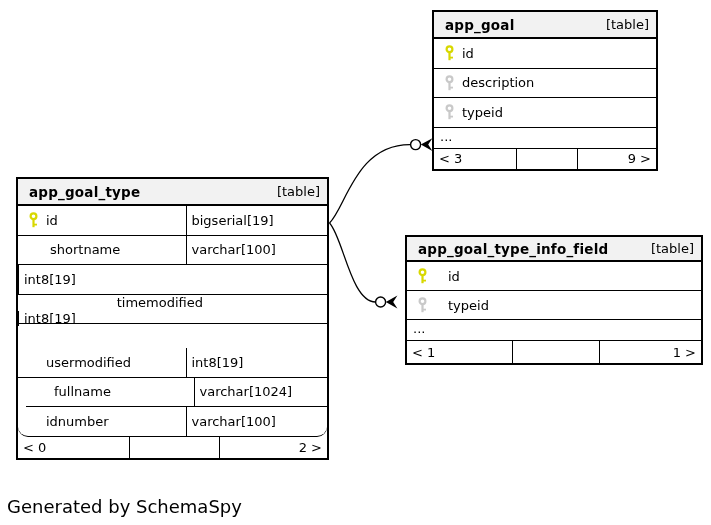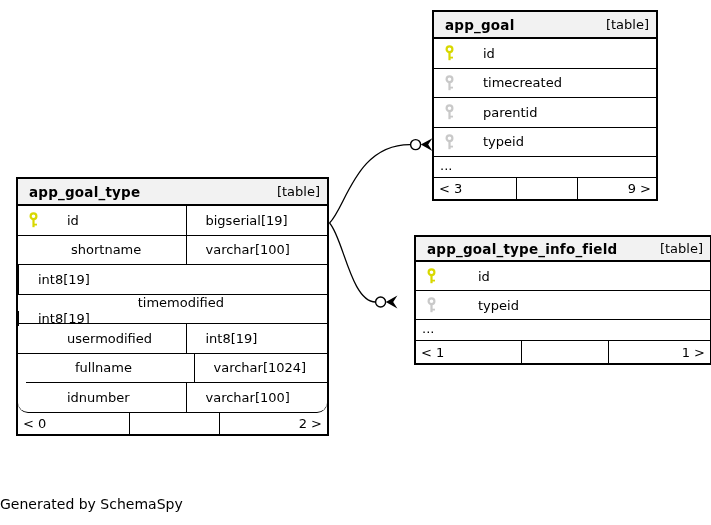--- a/index.html
+++ b/index.html
@@ -16,38 +16,38 @@
     display:flex; justify-content:space-between; align-items:center;
     background:var(--header_bg,#f2f2f2); border-bottom:2px solid #000;
     padding:0 7px 0 11px; box-sizing:border-box; height:27px;
   }
   .hdr .title { font-weight:bold; font-size:13.5px; letter-spacing:0.2px; }
   .hdr .tag { font-size:13px; }
   .row {
     display:flex; align-items:center; border-bottom:1.5px solid #000; box-sizing:border-box;
   }
   .row:last-of-type { border-bottom:none; }
-  .namecell { display:flex; align-items:center; box-sizing:border-box; padding-left:10px; font-size:13px;gap:21px; }
+  .namecell { display:flex; align-items:center; box-sizing:border-box; padding-left:10px; font-size:13px; }
   .typecell {
-    border-left:1.5px solid #000; box-sizing:border-box; padding-left:19px;
+    border-left:1.5px solid #000; box-sizing:border-box; padding-left:5px;
     font-size:13px; flex:1; align-self:stretch; display:flex; align-items:center;
   }
   .key { flex:0 0 auto; margin-right:7px; }
   .key.wide { margin-right:20px; }
   .pk { color:var(--pk_key,#d8d800); }
   .fk { color:var(--fk_key,#c9c9c9); }
   .nokey { visibility:hidden; }
   .ellipsisrow { border-bottom:1.5px solid #000; box-sizing:border-box;
     font-size:13px; padding:1px 0 4px 6px; }
   .tfooter { display:flex; box-sizing:border-box; font-size:13px; }
   .tfooter .fcell { box-sizing:border-box; display:flex; align-items:center; }
   .tfooter .fleft { padding-left:5px; justify-content:flex-start; }
   .tfooter .fmid { border-left:1.5px solid #000; }
   .tfooter .fright { border-left:1.5px solid #000; padding-right:5px; justify-content:flex-end; flex:1; }
-  .credit { position:absolute; left:0; top:496px; font-size:14px; }
+  .credit { position:absolute; left:7px; top:496px; font-size:18px; }
 </style>
 </head>
 <body>
 
 <div class="canvas">
 
   <svg class="edges" viewBox="0 0 711 525">
     <g fill="none" stroke="#000" stroke-width="1.3">
       <path d="M 329.5,223 C 346,207 356,144 410.5,144.6"></path>
       <path d="M 329.5,223 C 343,237 351,302 375.5,302"></path>
@@ -85,21 +85,21 @@
     <div class="row" style="height:29.5px;">
       <div class="typecell">int8[19]</div>
     </div>
     <div class="row" style="height:29.5px;flex-direction:column;">
       <div class="namecell" style="width:167.5px;">
         <svg class="key nokey" width="11" height="16" viewBox="0 0 11 16"></svg>
         <span>timemodified</span>
       </div>
       <div class="typecell">int8[19]</div>
     </div>
-    <div class="row" style="height:29.5px;">
+    <div class="row" style="height:29.5px;margin-top:24px;">
       <div class="namecell" style="width:167.5px;">
         <svg class="key nokey" width="11" height="16" viewBox="0 0 11 16"></svg>
         <span>usermodified</span>
       </div>
       <div class="typecell">int8[19]</div>
     </div>
     <div class="row" style="height:29.5px;margin-left:8px;">
       <div class="namecell" style="width:167.5px;">
         <svg class="key nokey" width="11" height="16" viewBox="0 0 11 16"></svg>
         <span>fullname</span>
@@ -137,31 +137,21 @@
         <span>id</span>
       </div>
     </div>
     <div class="row" style="height:29.5px;">
       <div class="namecell">
         <svg class="key fk" width="11" height="16" viewBox="0 0 11 16">
             <circle cx="5.5" cy="4.2" r="2.9" fill="none" stroke="currentColor" stroke-width="2.2"></circle>
             <line x1="5.5" y1="7.1" x2="5.5" y2="15.2" stroke="currentColor" stroke-width="2.2"></line>
             <line x1="5.5" y1="12.6" x2="9" y2="12.6" stroke="currentColor" stroke-width="1.8"></line>
           </svg>
-        <span>timecreated</span>
-      </div>
-    </div>
-    <div class="row" style="height:29.5px;">
-      <div class="namecell">
-        <svg class="key fk" width="11" height="16" viewBox="0 0 11 16">
-            <circle cx="5.5" cy="4.2" r="2.9" fill="none" stroke="currentColor" stroke-width="2.2"></circle>
-            <line x1="5.5" y1="7.1" x2="5.5" y2="15.2" stroke="currentColor" stroke-width="2.2"></line>
-            <line x1="5.5" y1="12.6" x2="9" y2="12.6" stroke="currentColor" stroke-width="1.8"></line>
-          </svg>
-        <span>parentid</span>
+        <span>description</span>
       </div>
     </div>
     <div class="row" style="height:29.5px;">
       <div class="namecell">
         <svg class="key fk" width="11" height="16" viewBox="0 0 11 16">
             <circle cx="5.5" cy="4.2" r="2.9" fill="none" stroke="currentColor" stroke-width="2.2"></circle>
             <line x1="5.5" y1="7.1" x2="5.5" y2="15.2" stroke="currentColor" stroke-width="2.2"></line>
             <line x1="5.5" y1="12.6" x2="9" y2="12.6" stroke="currentColor" stroke-width="1.8"></line>
           </svg>
         <span>typeid</span>
@@ -170,21 +160,21 @@
 
     <div class="ellipsisrow">...</div>
 
     <div class="tfooter" style="height:20.5px;">
       <div class="fcell fleft" style="width:82px;">&lt; 3</div>
       <div class="fcell fmid" style="width:61px;"></div>
       <div class="fcell fright">9 &gt;</div>
     </div>
   </div>
 
-  <div class="dbtable" style="left:414px; top:235px; width:298px;">
+  <div class="dbtable" style="left:405px; top:235px; width:298px;">
     <div class="hdr" style="height:25px;">
       <span class="title">app_goal_type_info_field</span>
       <span class="tag">[table]</span>
     </div>
 
     <div class="row" style="height:29px;">
       <div class="namecell">
         <svg class="key pk wide" width="11" height="16" viewBox="0 0 11 16">
             <circle cx="5.5" cy="4.2" r="2.9" fill="none" stroke="currentColor" stroke-width="2.2"></circle>
             <line x1="5.5" y1="7.1" x2="5.5" y2="15.2" stroke="currentColor" stroke-width="2.2"></line>

